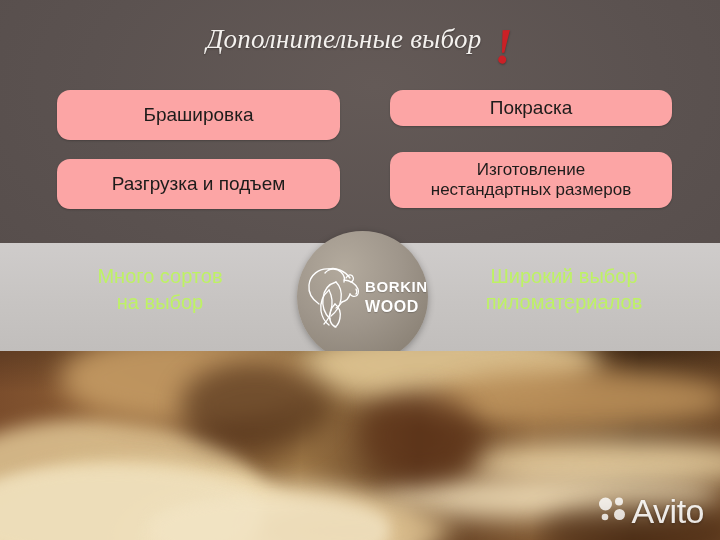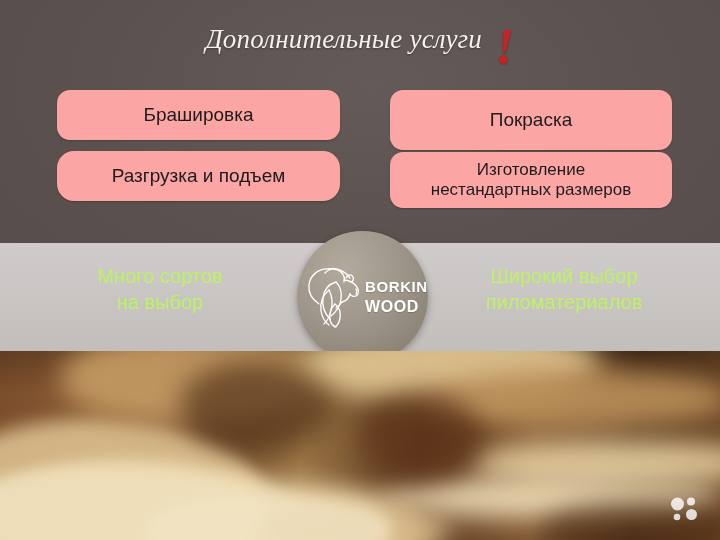--- a/index.html
+++ b/index.html
@@ -69,22 +69,22 @@
     align-items: center;
     justify-content: center;
     text-align: center;
     color: #1e1c1b;
     font-size: 19px;
     line-height: 22px;
     box-sizing: border-box;
     padding: 2px 10px;
   }
   .pill-brash  { left: 57px;  top: 90px;  width: 283px; height: 50px; }
-  .pill-razgr  { left: 57px;  top: 151px; width: 283px; height: 50px; border-radius: 17px; }
-  .pill-pokr   { left: 390px; top: 90px;  width: 282px; height: 60px; }
+  .pill-razgr  { left: 57px;  top: 159px; width: 283px; height: 50px; }
+  .pill-pokr   { left: 390px; top: 90px;  width: 282px; height: 36px; }
   .pill-izgot  { left: 390px; top: 152px; width: 282px; height: 56px; font-size: 17px; line-height: 20px; }
 
   
   .mid-band {
     position: absolute;
     left: 0; top: 243px;
     width: 720px; height: 108px;
     background: #c8c5c3;
     background-image: linear-gradient(180deg, #cfcccb 0%, #c7c4c2 55%, #c1bebc 100%);
   }
@@ -179,21 +179,21 @@
   }
 </style>
 </head>
 <body>
 
 <div id="poster">
 
   <div class="top-panel"></div>
 
   <div class="headline">
-    <span class="headline-text">Дополнительные услуги</span><span class="headline-bang">!</span>
+    <span class="headline-text">Дополнительные выбор</span><span class="headline-bang">!</span>
   </div>
 
   <div class="pill pill-brash">
     <span>Брашировка</span>
   </div>
 
   <div class="pill pill-pokr">
     <span>Покраска</span>
   </div>
 
@@ -266,16 +266,17 @@
 
     <div class="avito">
       <span class="avito-dots">
         <svg width="30" height="30" viewBox="0 0 30 30" fill="#ffffff" opacity="0.92">
           <circle cx="8.5" cy="10" r="6.5"></circle>
           <circle cx="22" cy="7.5" r="4"></circle>
           <circle cx="22.5" cy="20.5" r="5.5"></circle>
           <circle cx="8" cy="23" r="3.3"></circle>
         </svg>
       </span>
+      <span class="avito-word">Avito</span>
     </div>
   </div>
 
 </div>
 
 </body></html>

